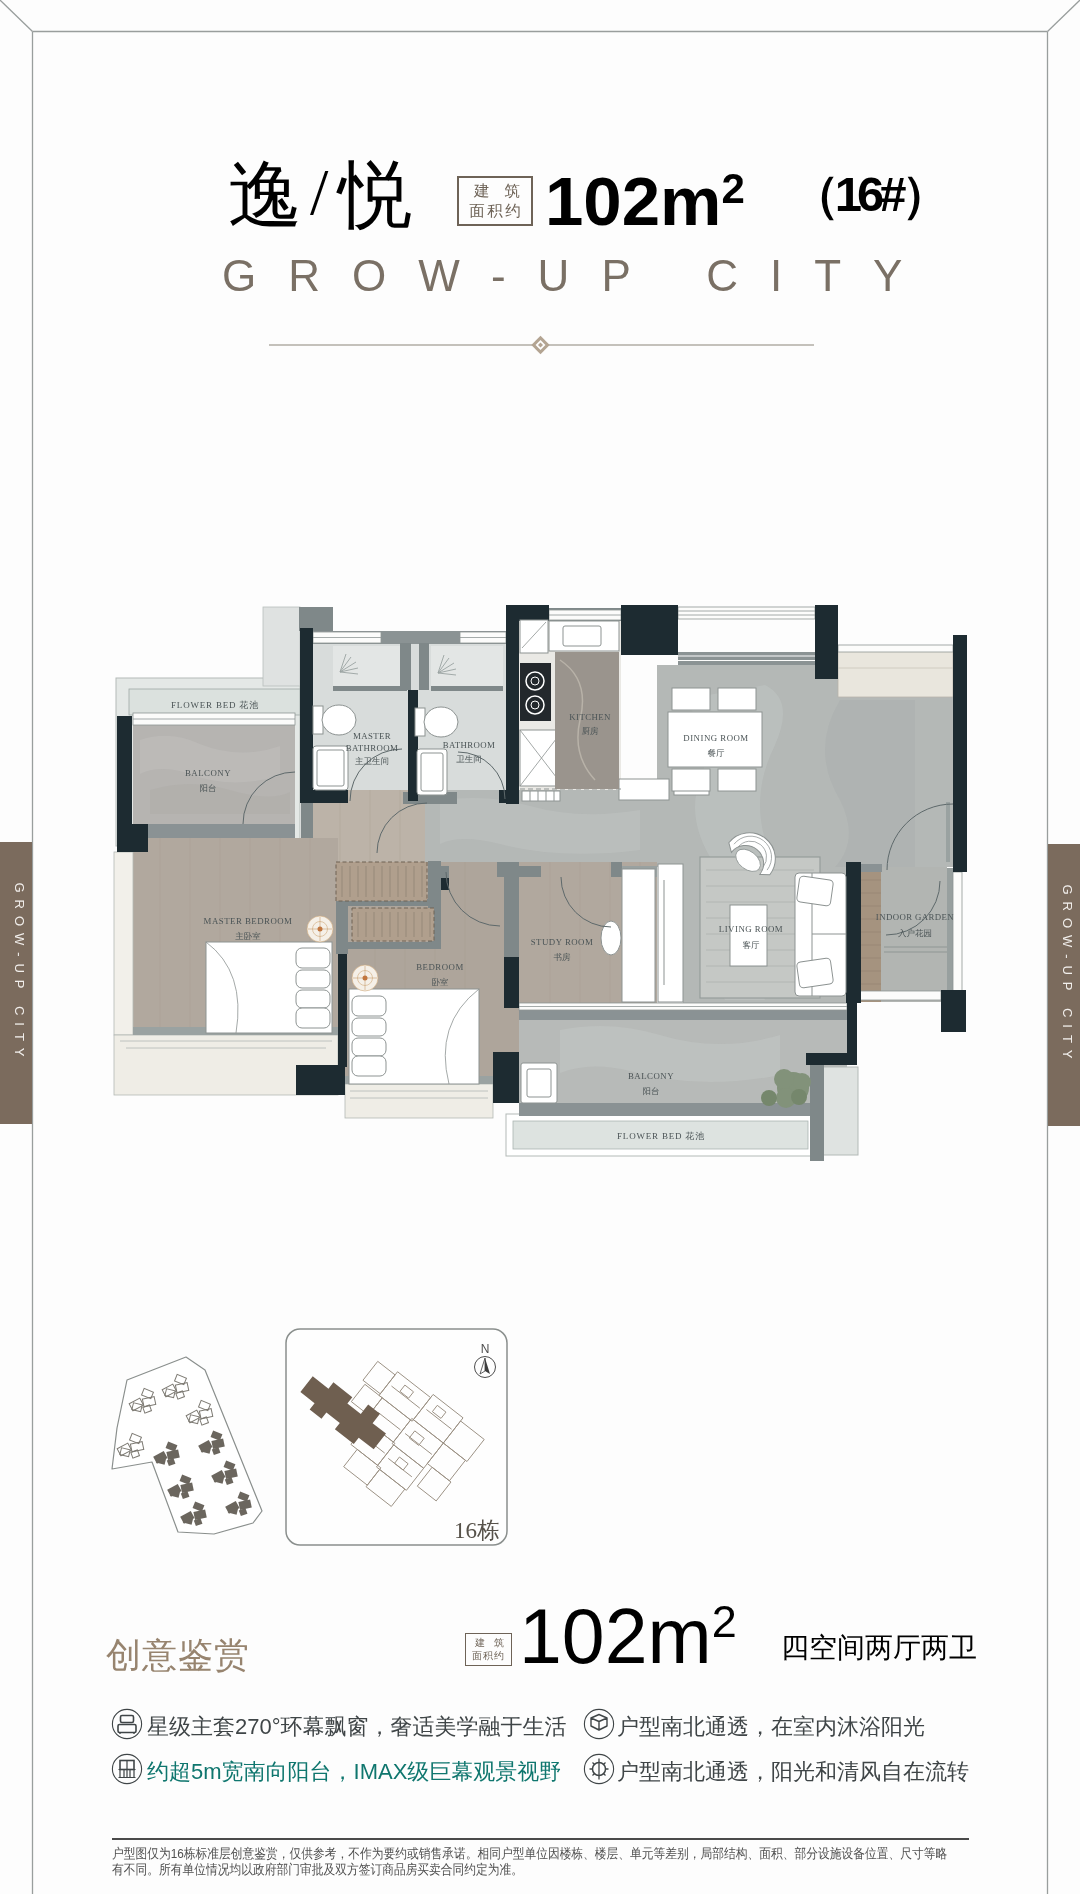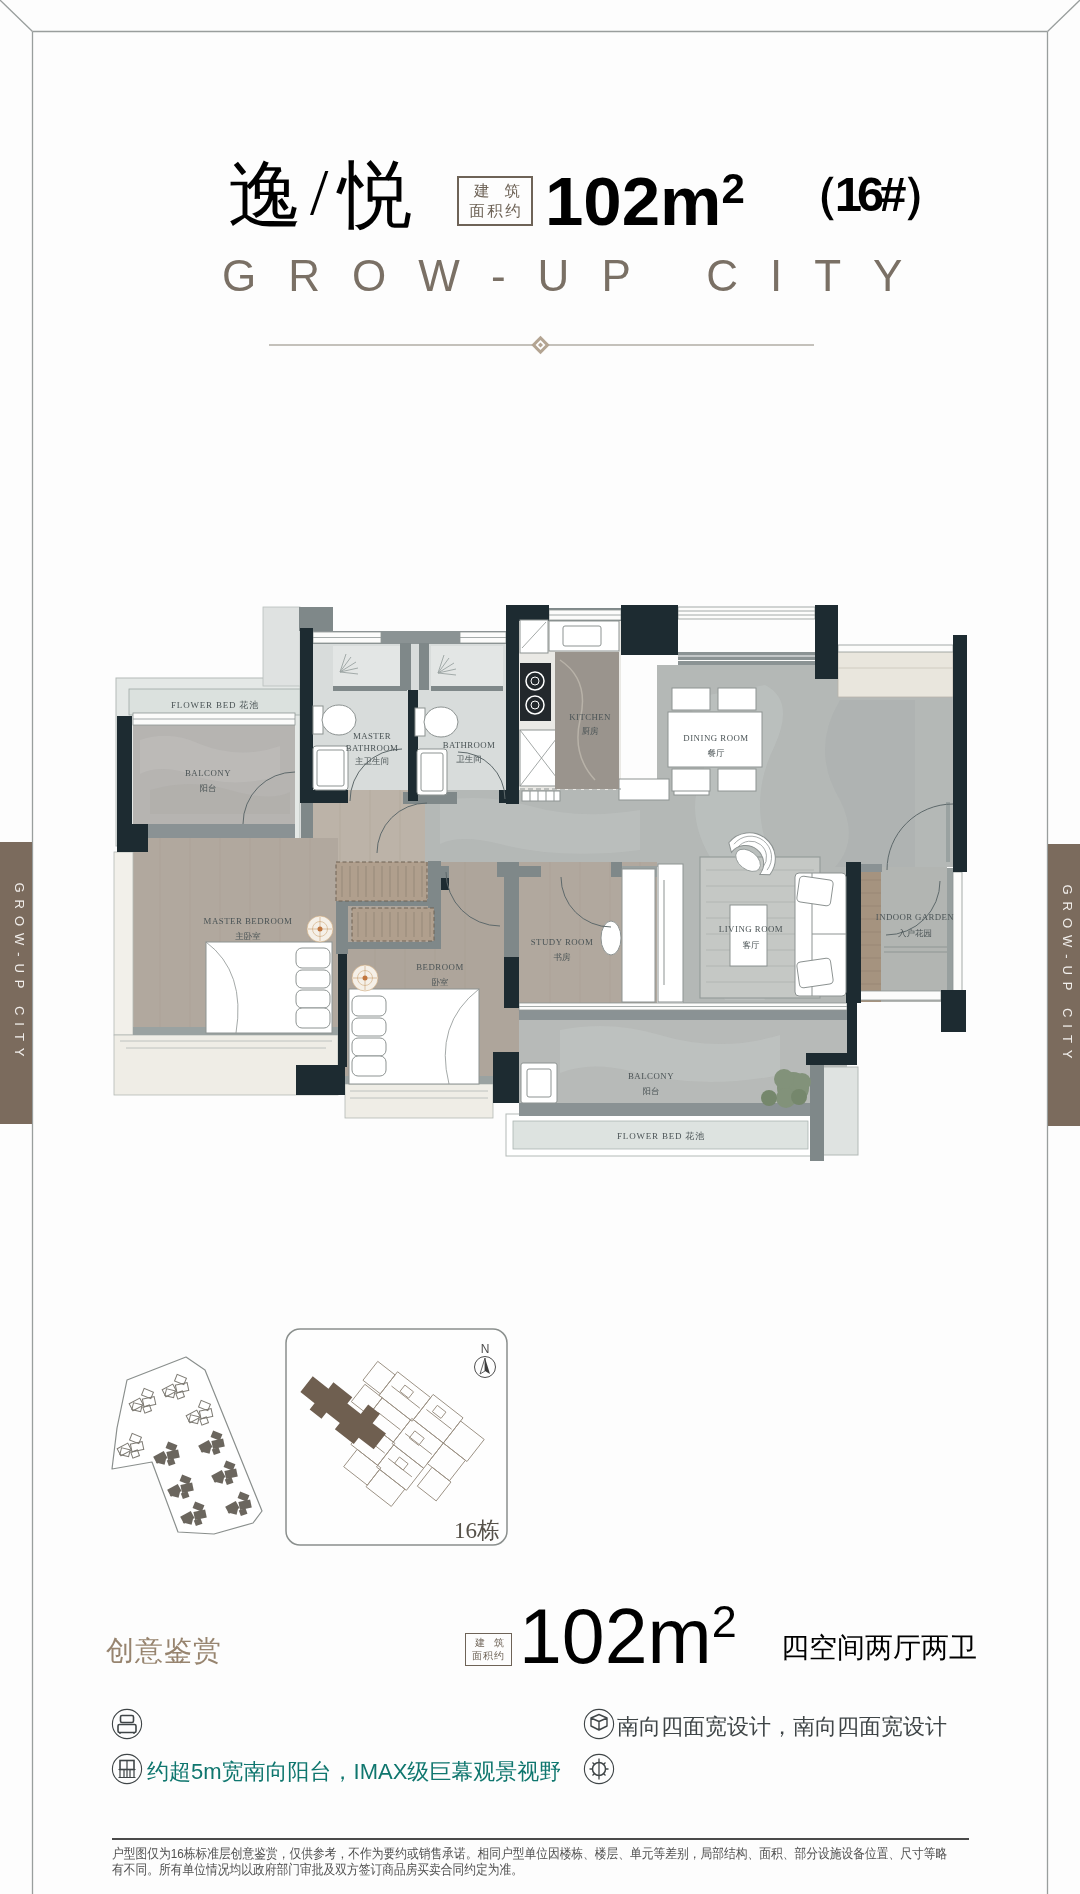--- a/index.html
+++ b/index.html
@@ -457,54 +457,56 @@
         <rect x="406" y="162" width="11" height="8"></rect>
       </g>
     </g>
 
     <g transform="rotate(38 345 113)">
       <path d="M297 104 h20 v-8 h24 v8 h17 v-12 h15 v12 h17 v20 h-19 v8 h-24 v-8 h-17 v8 h-15 v-8 h-18 z" fill="#6f5f50"></path>
     </g>
     <text x="500" y="238" font-size="23" fill="#57524a" text-anchor="end" font-family="'Liberation Serif',serif">16栋</text>
   </svg>
 
-  <div class="abs" style="left:106px;top:1632px;color:#97846f;font-size:28px;letter-spacing:1px;">创意鉴赏</div>
+  <div class="abs" style="left:106px;top:1632px;color:#97846f;font-size:35px;letter-spacing:1px;">创意鉴赏</div>
   <div class="abs" style="left:465px;top:1633px;width:45px;height:29px;border:1.5px solid #6e6357;color:#6e6357;font-size:10px;line-height:13px;text-align:center;padding-top:2px;">
     <div style="white-space:nowrap;letter-spacing:9px;padding-left:9px;">建筑</div>
     <div style="white-space:nowrap;letter-spacing:1px;">面积约</div>
   </div>
   <div class="abs brown" style="left:519px;top:1592px;font-size:77px;font-weight:normal;">102m<span style="font-size:45px;vertical-align:26px;">2</span></div>
   <div class="abs brown" style="left:781px;top:1629px;font-size:28px;letter-spacing:0px;">四空间两厅两卫</div>
 
   <div class="abs" style="left:111px;top:1708px;">
     <svg width="32" height="32" viewBox="0 0 32 32" fill="none" stroke="#3f4547" stroke-width="1.6">
       <circle cx="16" cy="16" r="14.6" stroke-width="1.1"></circle>
       <rect x="9.5" y="7.5" width="13" height="7" rx="1.5"></rect>
       <rect x="7" y="16.5" width="18" height="8" rx="1.5"></rect>
       <path d="M9 24.5 v1.5 M23 24.5 v1.5" stroke-width="1.3"></path>
     </svg>
   </div>
+  <div class="abs" style="left:147px;top:1712px;color:#3f4547;font-size:22px;">星级主套270°环幕飘窗，奢适美学融于生活</div>
   <div class="abs" style="left:583px;top:1708px;">
     <svg width="32" height="32" viewBox="0 0 32 32" fill="none" stroke="#3f4547" stroke-width="1.6">
       <circle cx="16" cy="16" r="14.6" stroke-width="1.1"></circle>
       <path d="M16 6.5 L24 10 L24 18 L16 22 L8 18 L8 10 Z M8 10 L16 13.5 L24 10 M16 13.5 L16 22" stroke-width="1.4" stroke-linejoin="round"></path>
     </svg>
   </div>
-  <div class="abs" style="left:617px;top:1712px;color:#3f4547;font-size:22px;">南向四面宽设计，南向四面宽设计</div>
+  <div class="abs" style="left:617px;top:1712px;color:#3f4547;font-size:22px;">户型南北通透，在室内沐浴阳光</div>
   <div class="abs" style="left:111px;top:1753px;">
     <svg width="32" height="32" viewBox="0 0 32 32" fill="none" stroke="#3f4547" stroke-width="1.6">
       <circle cx="16" cy="16" r="14.6" stroke-width="1.1"></circle>
       <rect x="9" y="7.5" width="14" height="9"></rect>
       <path d="M16 7.5 v9 M7.5 16.5 h17 M9 16.5 v7.5 M13 16.5 v7.5 M16 16.5 v7.5 M19 16.5 v7.5 M23 16.5 v7.5 M7.5 24.5 h17" stroke-width="1.2"></path>
     </svg>
   </div>
   <div class="abs" style="left:147px;top:1757px;color:#0f766e;font-size:22px;text-align:center;">约超5m宽南向阳台，IMAX级巨幕观景视野</div>
   <div class="abs" style="left:583px;top:1753px;">
     <svg width="32" height="32" viewBox="0 0 32 32" fill="none" stroke="#3f4547" stroke-width="1.6">
       <circle cx="16" cy="16" r="14.6" stroke-width="1.1"></circle>
       <circle cx="16" cy="16" r="6.5" stroke-width="1.5"></circle>
       <path d="M16 5.5 v21 M6.5 16 h3.5 M22 16 h3.5 M9.5 9.5 l2.4 2.4 M20.1 20.1 l2.4 2.4 M22.5 9.5 l-2.4 2.4 M11.9 20.1 l-2.4 2.4" stroke-width="1.3"></path>
     </svg>
   </div>
+  <div class="abs" style="left:617px;top:1757px;color:#3f4547;font-size:22px;">户型南北通透，阳光和清风自在流转</div>
 
   <div class="abs" style="left:112px;top:1838px;width:857px;border-top:2px solid #4a4a4a;"></div>
   <div class="abs" style="left:112px;top:1846px;color:#4f4f4f;font-size:13.5px;line-height:16px;white-space:nowrap;transform:scaleX(0.87);transform-origin:0 0;">户型图仅为16栋标准层创意鉴赏，仅供参考，不作为要约或销售承诺。相同户型单位因楼栋、楼层、单元等差别，局部结构、面积、部分设施设备位置、尺寸等略<br>有不同。所有单位情况均以政府部门审批及双方签订商品房买卖合同约定为准。</div>
 </div>
 
 </body></html>

